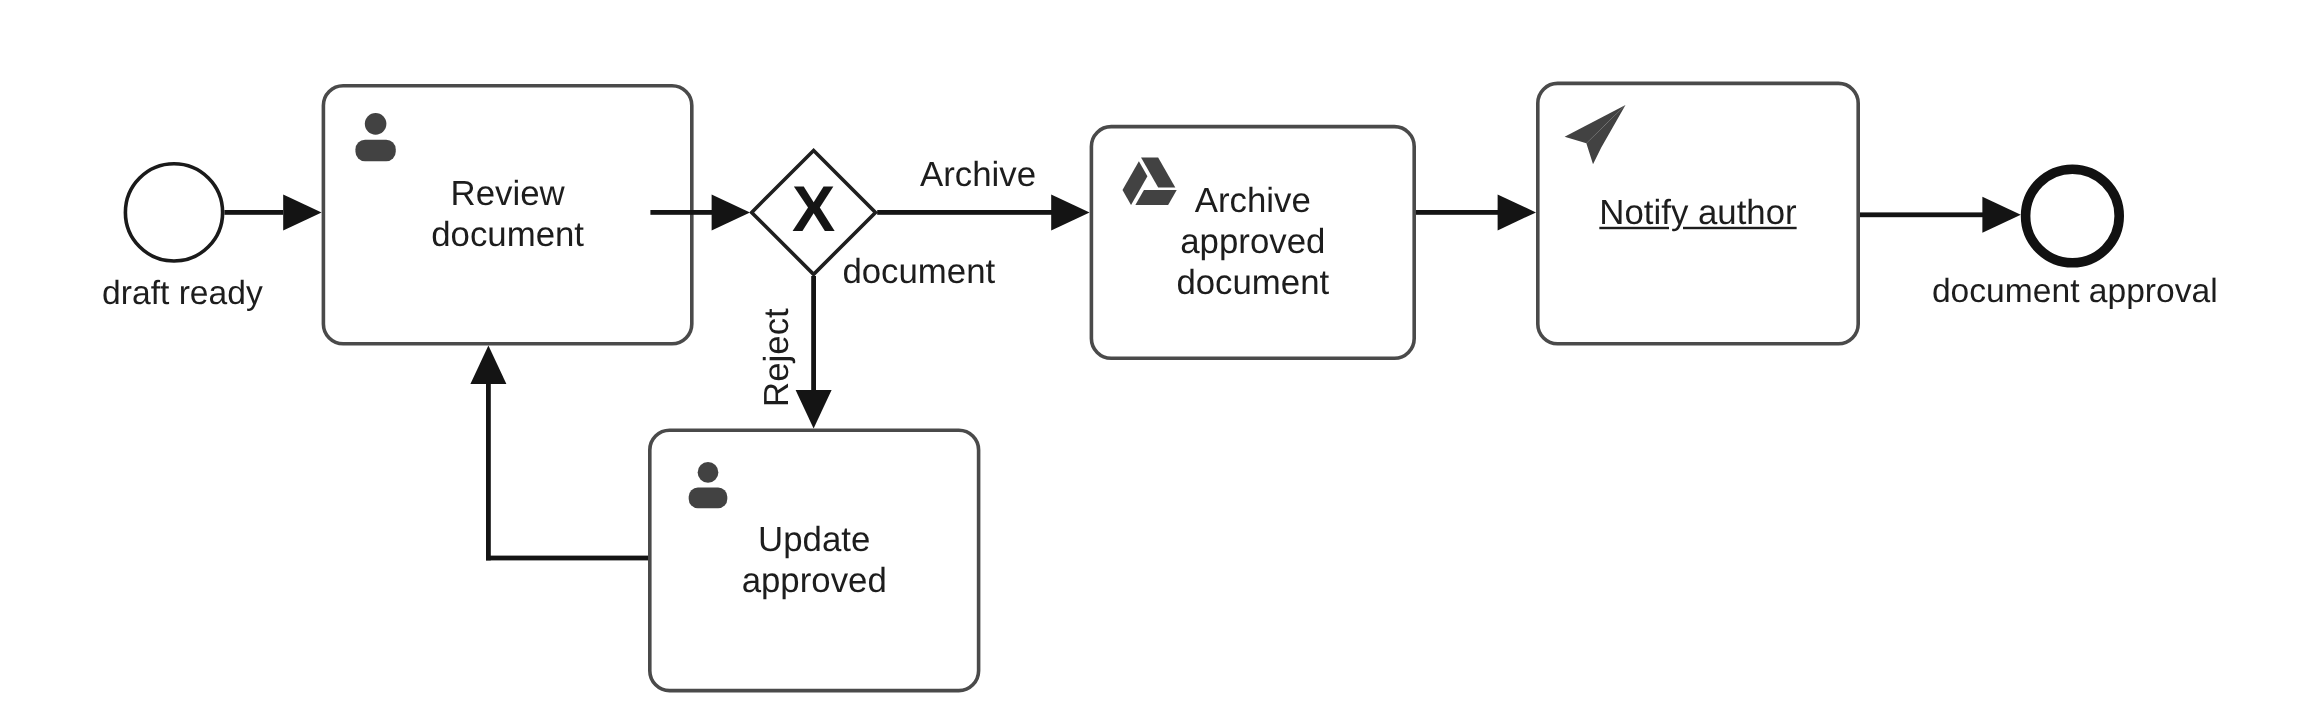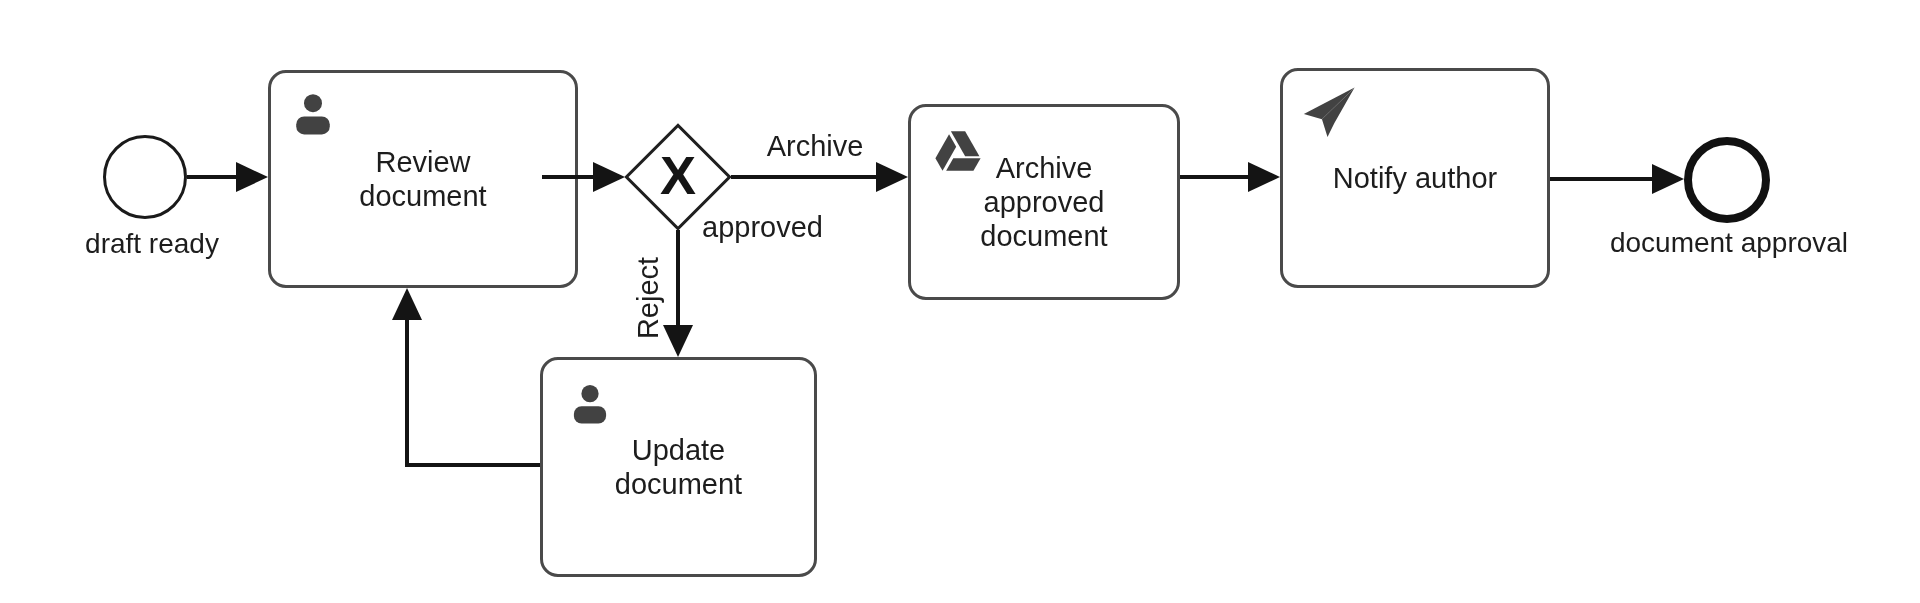--- a/index.html
+++ b/index.html
@@ -80,21 +80,21 @@
       </svg>
     </span>
     <div class="tlabel" style="width:175px;">Review document</div>
   </div>
 
   <div class="flow-h" style="left:542px;top:175px;width:52px;"></div>
   <div class="head-right" style="left:593px;top:162px;"></div>
 
   <div id="gateway"></div>
   <div id="gateway-marker">X</div>
-  <div class="flow-label" id="label-approval">approved</div>
+  <div class="flow-label" id="label-approval">document</div>
 
   <div class="flow-h" style="left:731px;top:175px;width:146px;"></div>
   <div class="head-right" style="left:876px;top:162px;"></div>
   <div class="flow-label" id="label-approve">Archive</div>
 
   <div class="flow-v" style="left:676px;top:230px;height:96px;"></div>
   <div class="head-down" style="left:663px;top:325px;"></div>
   <div class="flow-label" id="label-reject">Reject</div>
 
   <div class="task" style="left:908px;top:68px;width:272px;height:196px;margin-top:36px;">
@@ -111,36 +111,36 @@
   <div class="flow-h" style="left:1180px;top:175px;width:69px;"></div>
   <div class="head-right" style="left:1248px;top:162px;"></div>
 
   <div class="task" style="left:1280px;top:68px;width:270px;height:220px;">
     <span class="node-icon" style="top:14px;left:16px;">
       <svg width="58" height="58" viewBox="0 0 24 24" fill="#424242">
         <polygon points="23,1 2,12 9.5,14.2"></polygon>
         <polygon points="23,1 9.5,14.2 11.8,21.5 14.6,15.8"></polygon>
       </svg>
     </span>
-    <div class="tlabel" style="width:220px;">Notify author</div>
+    <div class="tlabel" style="width:220px;text-decoration:underline;">Notify author</div>
   </div>
 
   <div class="flow-h" style="left:1550px;top:177px;width:103px;"></div>
   <div class="head-right" style="left:1652px;top:164px;"></div>
 
   <div class="event" id="end-event"></div>
   <div class="event-label" style="left:1562px;top:227px;width:334px;">document approval</div>
 
   <div class="task" style="left:540px;top:357px;width:277px;height:220px;">
     <span class="node-icon" style="top:20px;left:24px;">
       <svg width="46" height="48" viewBox="0 0 24 24" fill="#424242">
         <circle cx="12" cy="6.6" r="4.5"></circle>
         <rect x="3.6" y="13.2" width="16.8" height="9" rx="4"></rect>
       </svg>
     </span>
-    <div class="tlabel" style="width:175px;">Update document</div>
+    <div class="tlabel" style="width:175px;">Update approved</div>
   </div>
 
   <div class="flow-h" style="left:405px;top:463px;width:135px;"></div>
   <div class="flow-v" style="left:405px;top:318px;height:149px;"></div>
   <div class="head-up" style="left:392px;top:288px;"></div>
 
 </div>
 
 </body></html>

